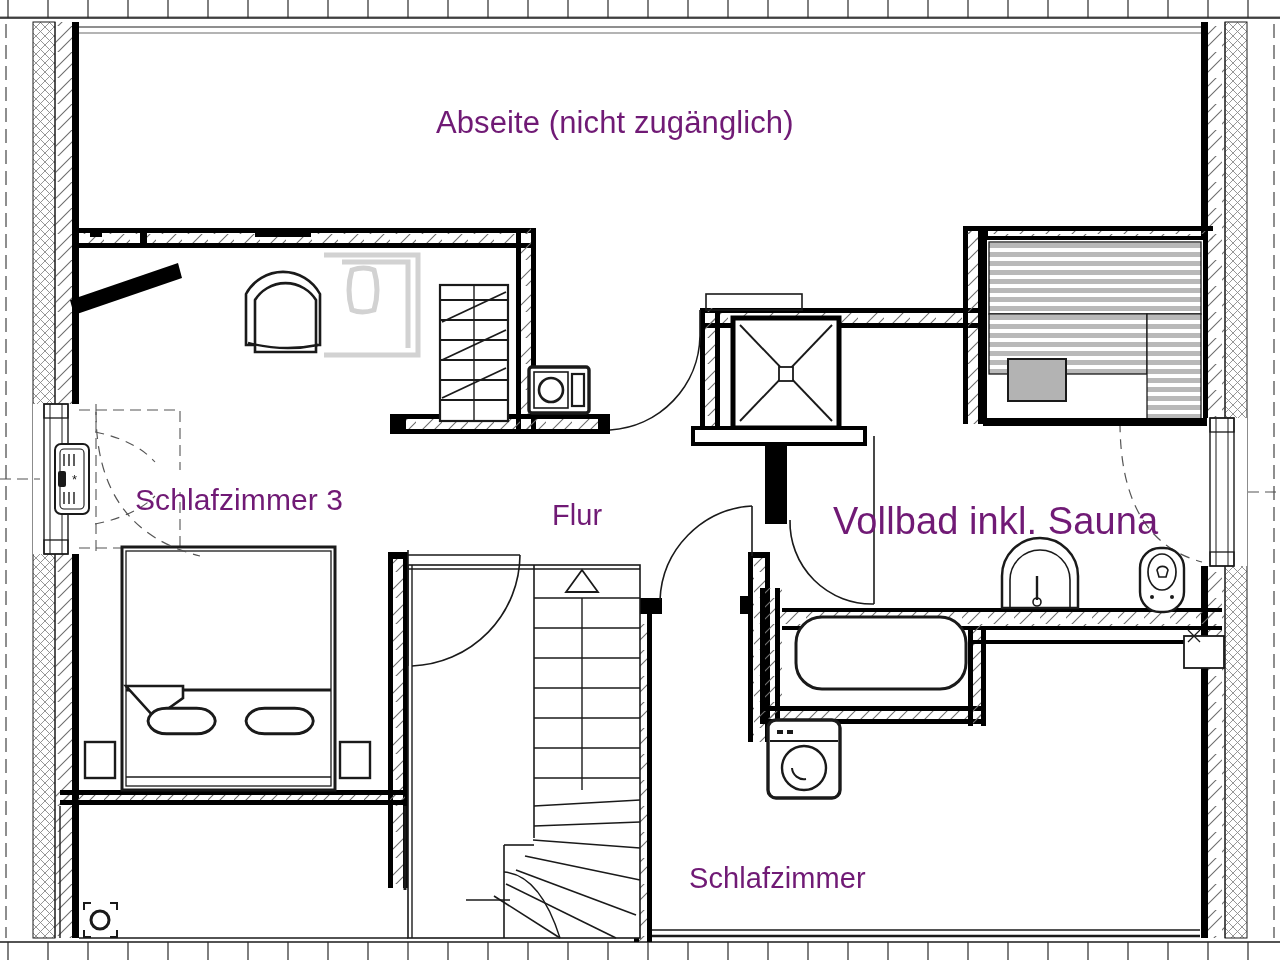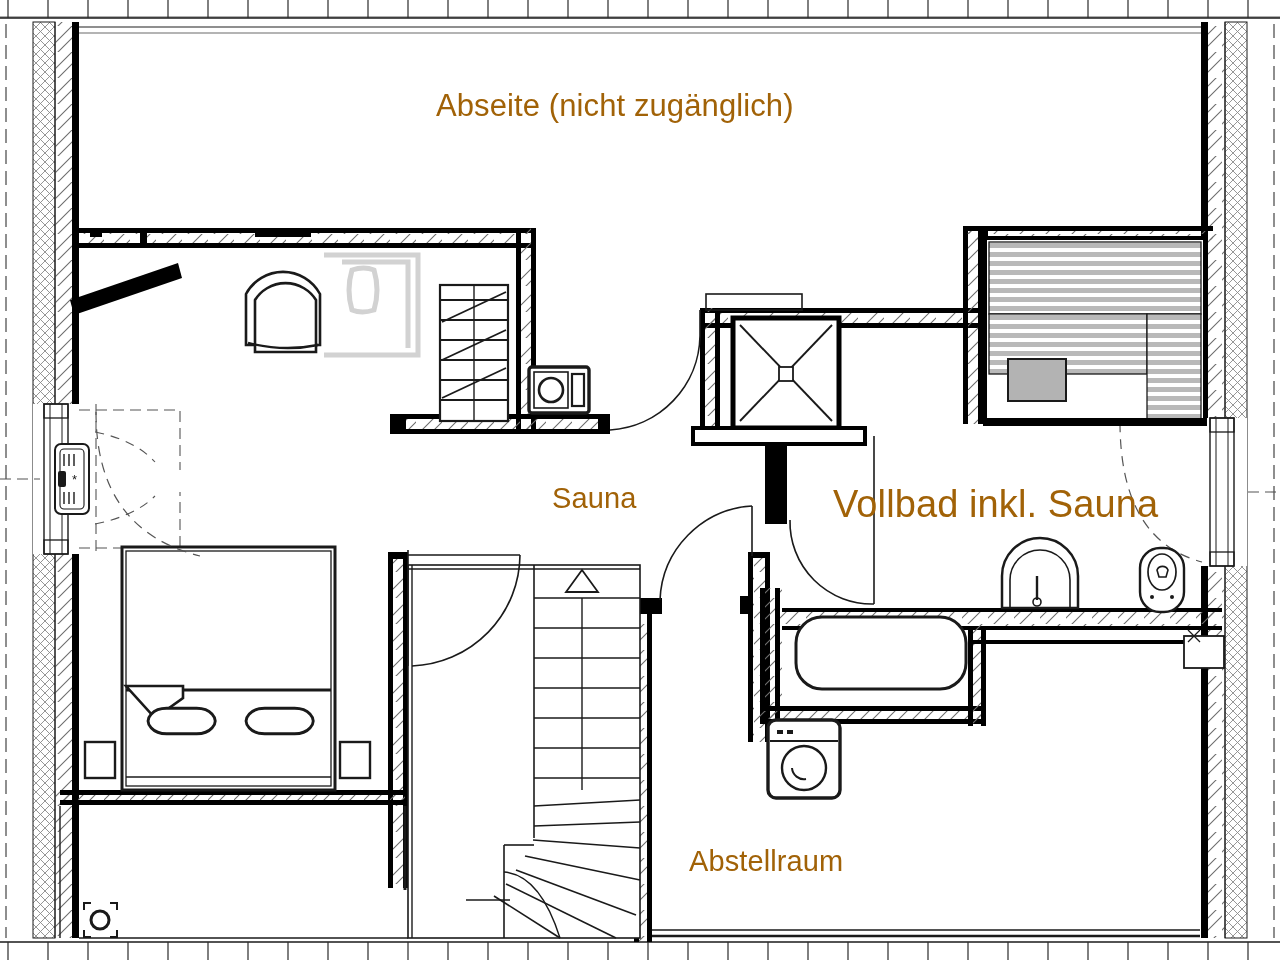--- a/index.html
+++ b/index.html
@@ -21,26 +21,27 @@
   #plan-svg {
     position: absolute;
     left: 0;
     top: 0;
     width: 1280px;
     height: 960px;
     display: block;
   }
   .room-label {
     position: absolute;
-    color: #a16207;
+    color: #701a75;
     font-family: "Liberation Sans", sans-serif;
     font-weight: 400;
     white-space: nowrap;
     letter-spacing: 0.1px;
     user-select: none;
+    margin-top: 17px;
   }
   #label-attic      { left: 436px; top: 88px;  font-size: 31px; }
   #label-bedroom3   { left: 135px; top: 466px; font-size: 30px; }
   #label-hallway    { left: 552px; top: 482px; font-size: 29px; }
   #label-bathroom   { left: 833px; top: 483px; font-size: 38px; }
   #label-storage    { left: 689px; top: 845px; font-size: 29px; }
 </style>
 </head>
 <body>
 
@@ -519,20 +520,21 @@
     </g>
 
     <g>
       <rect x="978" y="226" width="10" height="14" fill="#000"></rect>
     </g>
 
   </svg>
 
   <div class="room-label" id="label-attic">Abseite (nicht zugänglich)</div>
 
-
-  <div class="room-label" id="label-hallway">Sauna</div>
+  <div class="room-label" id="label-bedroom3">Schlafzimmer 3</div>
+
+  <div class="room-label" id="label-hallway">Flur</div>
 
   <div class="room-label" id="label-bathroom">Vollbad inkl. Sauna</div>
 
-  <div class="room-label" id="label-storage">Abstellraum</div>
+  <div class="room-label" id="label-storage">Schlafzimmer</div>
 
 </div>
 
 </body></html>

